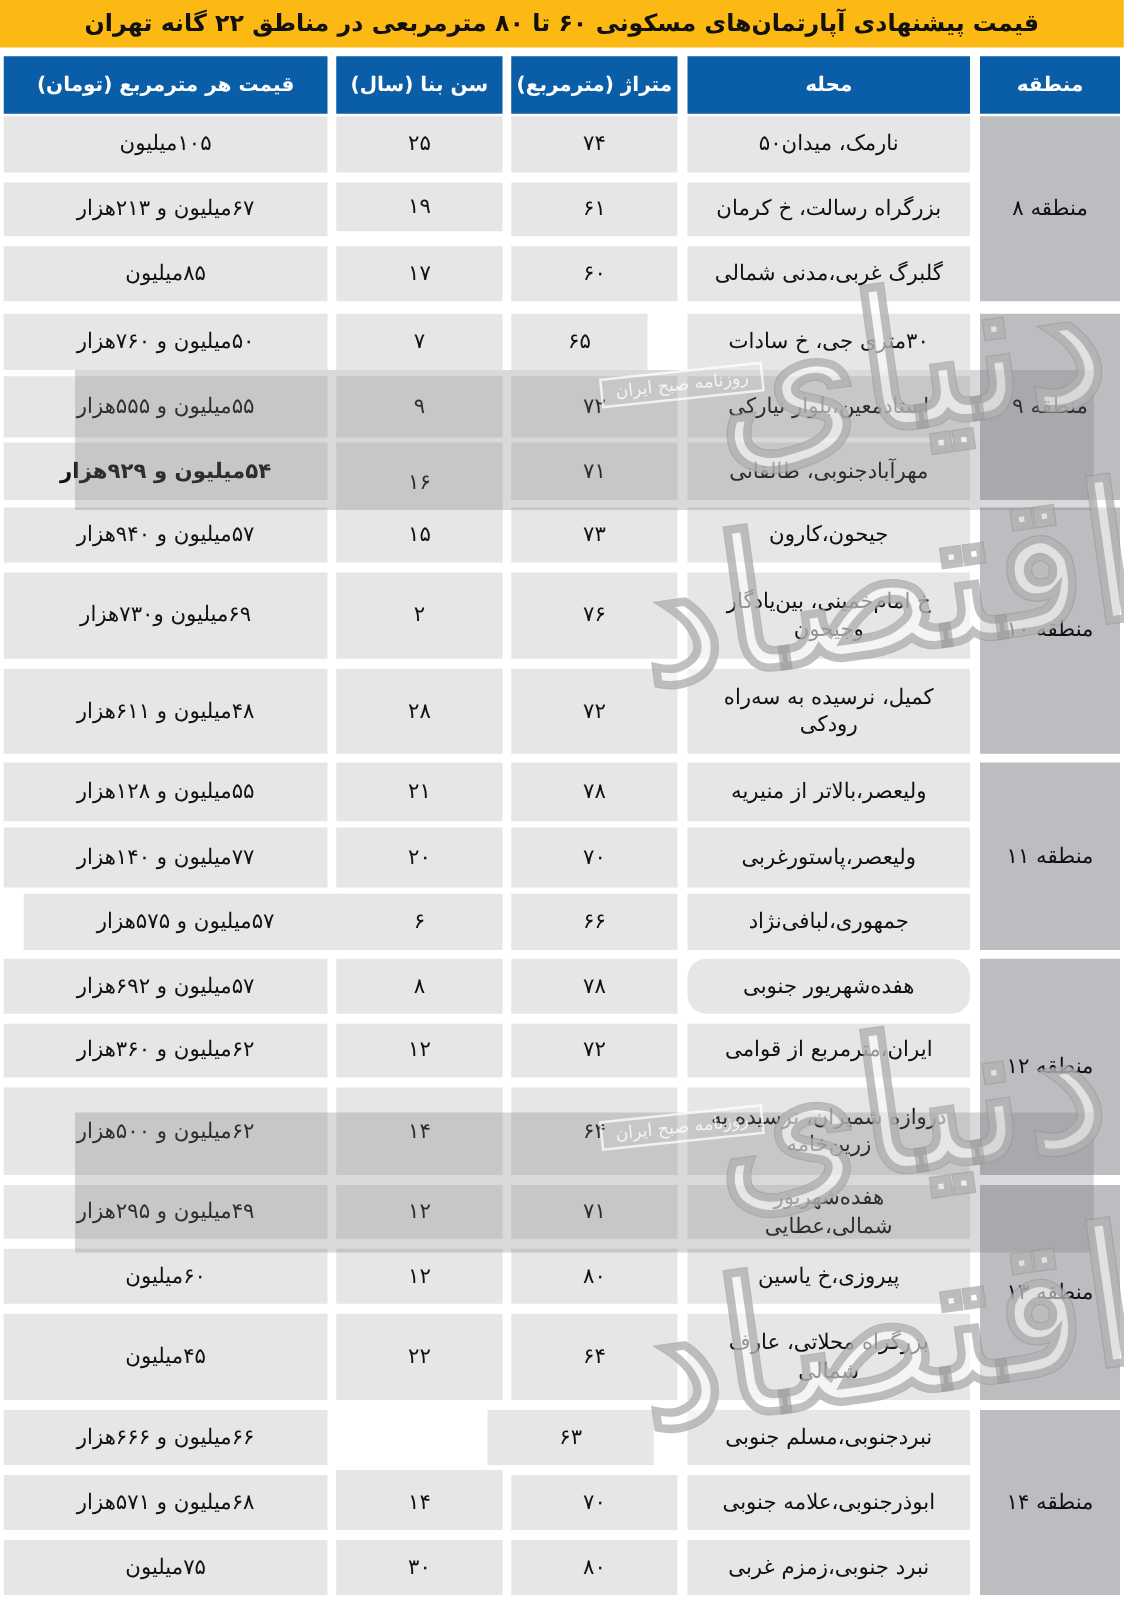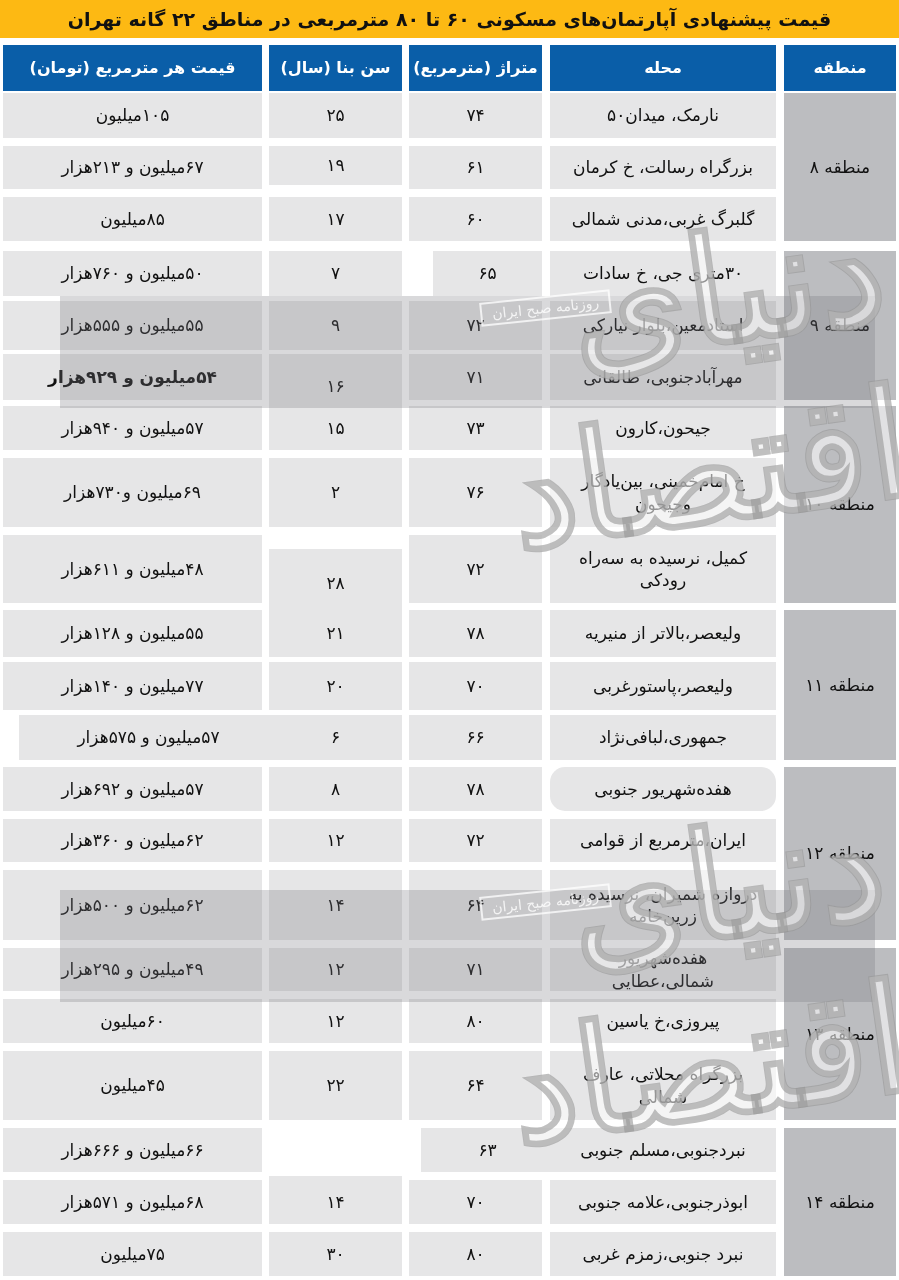--- a/index.html
+++ b/index.html
@@ -53,21 +53,21 @@
     <div class="cell body-cell" style="left: 550px; top: 146px; width: 226px; height: 43px; padding: 0px 18px;">بزرگراه رسالت، خ کرمان</div>
     <div class="cell body-cell" style="left: 409px; top: 146px; width: 133px; height: 43px; padding: 0px 18px;">۶۱</div>
     <div class="cell body-cell" style="left: 269px; top: 146px; width: 133px; height: 39px; padding: 0px 18px;">۱۹</div>
     <div class="cell body-cell" style="left: 3px; top: 146px; width: 259px; height: 43px; padding: 0px 18px;">۶۷میلیون و ۲۱۳هزار</div>
     <div class="cell body-cell" style="left: 550px; top: 197px; width: 226px; height: 44px; padding: 0px 18px;">گلبرگ غربی،مدنی شمالی</div>
     <div class="cell body-cell" style="left: 409px; top: 197px; width: 133px; height: 44px; padding: 0px 18px;">۶۰</div>
     <div class="cell body-cell" style="left: 269px; top: 197px; width: 133px; height: 44px; padding: 0px 18px;">۱۷</div>
     <div class="cell body-cell" style="left: 3px; top: 197px; width: 259px; height: 44px; padding: 0px 18px;">۸۵میلیون</div>
     <div class="cell district" style="left: 784px; top: 251px; width: 112px; height: 149px;">منطقه ۹</div>
     <div class="cell body-cell" style="left: 550px; top: 251px; width: 226px; height: 45px; padding: 11px 18px;">۳۰متری جی، خ سادات</div>
-    <div class="cell body-cell" style="left: 409px; top: 251px; width: 109px; height: 45px; padding: 0px 18px; margin-left: 24px;">۶۵</div>
+    <div class="cell body-cell" style="left: 409px; top: 251px; width: 109px; height: 45px; padding: 0px 18px;">۶۵</div>
     <div class="cell body-cell" style="left: 269px; top: 251px; width: 133px; height: 45px; padding: 0px 18px;">۷</div>
     <div class="cell body-cell" style="left: 3px; top: 251px; width: 259px; height: 45px; padding: 0px 18px;">۵۰میلیون و ۷۶۰هزار</div>
     <div class="cell body-cell" style="left: 550px; top: 301px; width: 226px; height: 49px; padding: 0px 18px;">استادمعین،بلوار نیارکی</div>
     <div class="cell body-cell" style="left: 409px; top: 301px; width: 133px; height: 49px; padding: 0px 18px;">۷۲</div>
     <div class="cell body-cell" style="left: 269px; top: 301px; width: 133px; height: 49px; padding: 0px 18px;">۹</div>
     <div class="cell body-cell" style="left: 3px; top: 301px; width: 259px; height: 49px; padding: 0px 18px;">۵۵میلیون و ۵۵۵هزار</div>
     <div class="cell body-cell" style="left: 550px; top: 354px; width: 226px; height: 46px; padding: 0px 18px;">مهرآبادجنوبی، طالقانی</div>
     <div class="cell body-cell" style="left: 409px; top: 354px; width: 133px; height: 46px; padding: 0px 18px;">۷۱</div>
     <div class="cell body-cell" style="left: 269px; top: 354px; width: 133px; height: 64px; padding: 0px 18px;">۱۶</div>
     <div class="cell body-cell" style="left: 3px; top: 354px; width: 259px; height: 46px; padding: 0px 18px; font-weight: bold;">۵۴میلیون و ۹۲۹هزار</div>
@@ -75,21 +75,21 @@
     <div class="cell body-cell" style="left: 550px; top: 406px; width: 226px; height: 44px; padding: 0px 18px;">جیحون،کارون</div>
     <div class="cell body-cell" style="left: 409px; top: 406px; width: 133px; height: 44px; padding: 0px 18px;">۷۳</div>
     <div class="cell body-cell" style="left: 269px; top: 406px; width: 133px; height: 44px; padding: 0px 18px;">۱۵</div>
     <div class="cell body-cell" style="left: 3px; top: 406px; width: 259px; height: 44px; padding: 0px 18px;">۵۷میلیون و ۹۴۰هزار</div>
     <div class="cell body-cell" style="left: 550px; top: 458px; width: 226px; height: 69px; padding: 0px 18px;">خ امام‌خمینی، بین‌یادگار وجیحون</div>
     <div class="cell body-cell" style="left: 409px; top: 458px; width: 133px; height: 69px; padding: 0px 18px;">۷۶</div>
     <div class="cell body-cell" style="left: 269px; top: 458px; width: 133px; height: 69px; padding: 0px 18px;">۲</div>
     <div class="cell body-cell" style="left: 3px; top: 458px; width: 259px; height: 69px; padding: 0px 18px;">۶۹میلیون و۷۳۰هزار</div>
     <div class="cell body-cell" style="left: 550px; top: 535px; width: 226px; height: 68px; padding: 0px 18px;">کمیل، نرسیده به سه‌راه رودکی</div>
     <div class="cell body-cell" style="left: 409px; top: 535px; width: 133px; height: 68px; padding: 0px 18px;">۷۲</div>
-    <div class="cell body-cell" style="left: 269px; top: 535px; width: 133px; height: 68px; padding: 0px 18px; margin-top: 14px;">۲۸</div>
+    <div class="cell body-cell" style="left: 269px; top: 535px; width: 133px; height: 68px; padding: 0px 18px;">۲۸</div>
     <div class="cell body-cell" style="left: 3px; top: 535px; width: 259px; height: 68px; padding: 0px 18px;">۴۸میلیون و ۶۱۱هزار</div>
     <div class="cell district" style="left: 784px; top: 610px; width: 112px; height: 150px;">منطقه ۱۱</div>
     <div class="cell body-cell" style="left: 550px; top: 610px; width: 226px; height: 47px; padding: 0px 18px;">ولیعصر،بالاتر از منیریه</div>
     <div class="cell body-cell" style="left: 409px; top: 610px; width: 133px; height: 47px; padding: 0px 18px;">۷۸</div>
     <div class="cell body-cell" style="left: 269px; top: 610px; width: 133px; height: 47px; padding: 0px 18px;">۲۱</div>
     <div class="cell body-cell" style="left: 3px; top: 610px; width: 259px; height: 47px; padding: 0px 18px;">۵۵میلیون و ۱۲۸هزار</div>
     <div class="cell body-cell" style="left: 550px; top: 662px; width: 226px; height: 48px; padding: 0px 18px;">ولیعصر،پاستورغربی</div>
     <div class="cell body-cell" style="left: 409px; top: 662px; width: 133px; height: 48px; padding: 0px 18px;">۷۰</div>
     <div class="cell body-cell" style="left: 269px; top: 662px; width: 133px; height: 48px; padding: 0px 18px;">۲۰</div>
     <div class="cell body-cell" style="left: 3px; top: 662px; width: 259px; height: 48px; padding: 0px 18px;">۷۷میلیون و ۱۴۰هزار</div>
@@ -118,21 +118,21 @@
     <div class="cell body-cell" style="left: 550px; top: 999px; width: 226px; height: 44px; padding: 0px 18px;">پیروزی،خ یاسین</div>
     <div class="cell body-cell" style="left: 409px; top: 999px; width: 133px; height: 44px; padding: 0px 18px;">۸۰</div>
     <div class="cell body-cell" style="left: 269px; top: 999px; width: 133px; height: 44px; padding: 0px 18px;">۱۲</div>
     <div class="cell body-cell" style="left: 3px; top: 999px; width: 259px; height: 44px; padding: 0px 18px;">۶۰میلیون</div>
     <div class="cell body-cell" style="left: 550px; top: 1051px; width: 226px; height: 69px; padding: 0px 18px;">بزرگراه محلاتی، عارف شمالی</div>
     <div class="cell body-cell" style="left: 409px; top: 1051px; width: 133px; height: 69px; padding: 0px 18px;">۶۴</div>
     <div class="cell body-cell" style="left: 269px; top: 1051px; width: 133px; height: 69px; padding: 0px 18px;">۲۲</div>
     <div class="cell body-cell" style="left: 3px; top: 1051px; width: 259px; height: 69px; padding: 0px 18px;">۴۵میلیون</div>
     <div class="cell district" style="left: 784px; top: 1128px; width: 112px; height: 148px;">منطقه ۱۴</div>
     <div class="cell body-cell" style="left: 550px; top: 1128px; width: 226px; height: 44px; padding: 0px 18px;">نبردجنوبی،مسلم جنوبی</div>
-    <div class="cell body-cell" style="left: 421px; top: 1128px; width: 133px; height: 44px; padding: 0px 18px;">۶۳</div>
+    <div class="cell body-cell" style="left: 390px; top: 1128px; width: 133px; height: 44px; padding: 0px 18px;">۶۳</div>
     <div class="cell body-cell" style="left: 269px; top: 1128px; width: 133px; height: 44px; padding: 0px 18px; margin-top: 48px;">۱۸</div>
     <div class="cell body-cell" style="left: 3px; top: 1128px; width: 259px; height: 44px; padding: 0px 18px;">۶۶میلیون و ۶۶۶هزار</div>
     <div class="cell body-cell" style="left: 550px; top: 1180px; width: 226px; height: 44px; padding: 0px 18px;">ابوذرجنوبی،علامه جنوبی</div>
     <div class="cell body-cell" style="left: 409px; top: 1180px; width: 133px; height: 44px; padding: 0px 18px;">۷۰</div>
     <div class="cell body-cell" style="left: 269px; top: 1180px; width: 133px; height: 44px; padding: 0px 18px;">۱۴</div>
     <div class="cell body-cell" style="left: 3px; top: 1180px; width: 259px; height: 44px; padding: 0px 18px;">۶۸میلیون و ۵۷۱هزار</div>
     <div class="cell body-cell" style="left: 550px; top: 1232px; width: 226px; height: 44px; padding: 0px 18px;">نبرد جنوبی،زمزم غربی</div>
     <div class="cell body-cell" style="left: 409px; top: 1232px; width: 133px; height: 44px; padding: 0px 18px;">۸۰</div>
     <div class="cell body-cell" style="left: 269px; top: 1232px; width: 133px; height: 44px; padding: 0px 18px;">۳۰</div>
     <div class="cell body-cell" style="left: 3px; top: 1232px; width: 259px; height: 44px; padding: 0px 18px;">۷۵میلیون</div>

